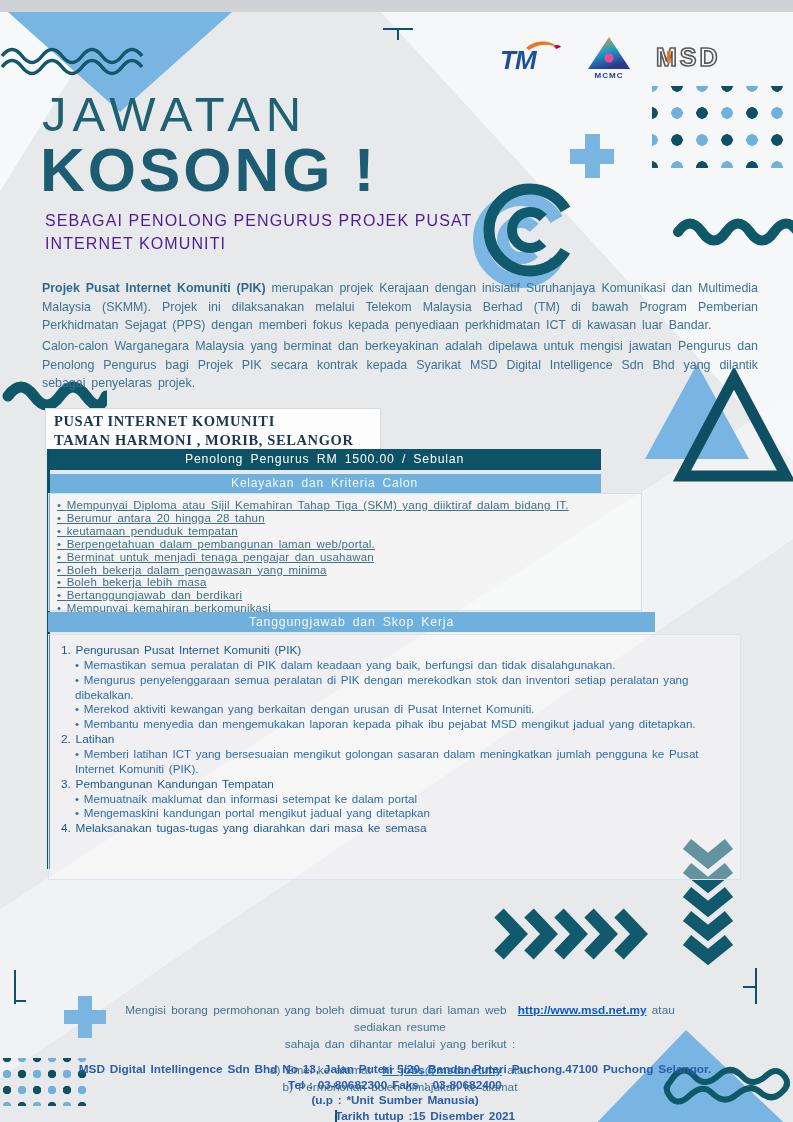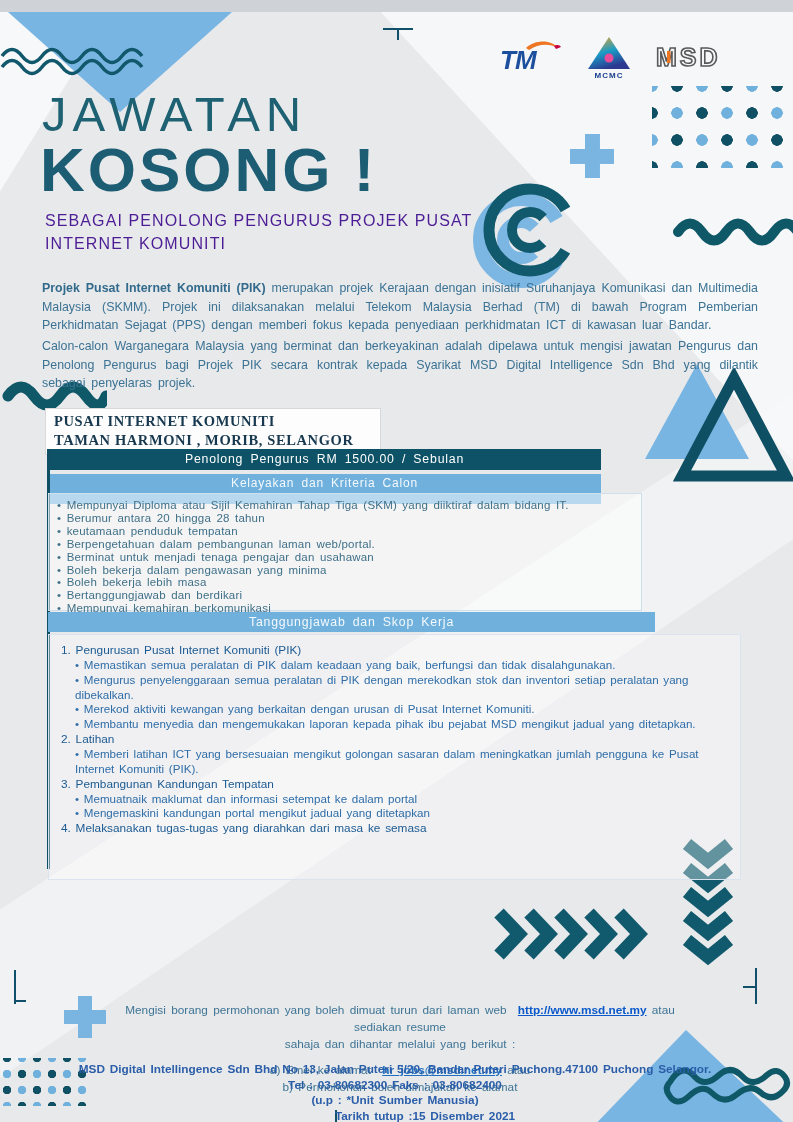--- a/index.html
+++ b/index.html
@@ -61,30 +61,30 @@
     letter-spacing:1.1px;color:#4c1d95;line-height:1.45;}
   .para{left:42px;width:716px;font-size:12.4px;color:#3c7394;line-height:1.5;
     text-align:justify;word-spacing:2.5px;}
   .para b{color:#326a8c;}
   .loc-box{left:45px;top:396px;width:318px;background:#fdfdfd;border:1px solid #d8d8d8;
     font-family:"Liberation Serif", serif;font-weight:700;font-size:14.5px;color:#17384e;
     padding:3px 8px 4px 8px;line-height:1.3;letter-spacing:.6px;}
   .bar{color:#fff;text-align:center;letter-spacing:.8px;word-spacing:3px;}
   .bar-teal{left:48px;top:437px;width:553px;height:21px;background:#0d5266;
     font-size:12.3px;line-height:21px;}
-  .bar-blue1{left:48px;top:462px;width:553px;height:30px;background:#6fb0dd;
+  .bar-blue1{left:48px;top:462px;width:553px;height:20px;background:#6fb0dd;
     font-size:12px;line-height:18px;color:#f4f9fd;}
   .bar-blue2{left:48px;top:600px;width:607px;height:20px;background:#6fb0dd;
     font-size:12.3px;line-height:20px;color:#f4f9fd;}
   .vline{left:47px;top:437px;width:3px;height:420px;background:#0e4f63;}
   .panel{background:rgba(255,255,255,.5);border:1px solid #cfe0ec;}
   .criteria-panel{left:48px;top:481px;width:592px;height:116px;}
   .criteria-panel ul{margin:5px 0 0 8px;padding:0;list-style:none;}
   .criteria-panel li{font-size:11.5px;line-height:12.9px;color:#3f7088;
-    letter-spacing:.2px;word-spacing:2px;}
+    letter-spacing:.2px;word-spacing:2px;text-decoration:underline;}
   .criteria-panel li::before{content:"• ";}
   .resp-panel{left:48px;top:622px;width:693px;height:246px;background:rgba(255,255,255,.35);
     border:1px solid #d9e4ee;padding:8px 12px 0 12px;box-sizing:border-box;}
   .resp-title{font-size:11.8px;font-weight:400;color:#1b5a92;line-height:15px;word-spacing:1.5px;}
   .resp-panel ul{margin:0 0 0 14px;padding:0;list-style:none;}
   .resp-panel li{font-size:11.6px;color:#2e6da8;line-height:14.8px;word-spacing:1.5px;}
   .resp-panel li::before{content:"•  ";}
 
   .app-block{left:100px;top:990px;width:600px;text-align:center;font-size:11.8px;
     color:#3e7495;line-height:1.45;word-spacing:2px;}

